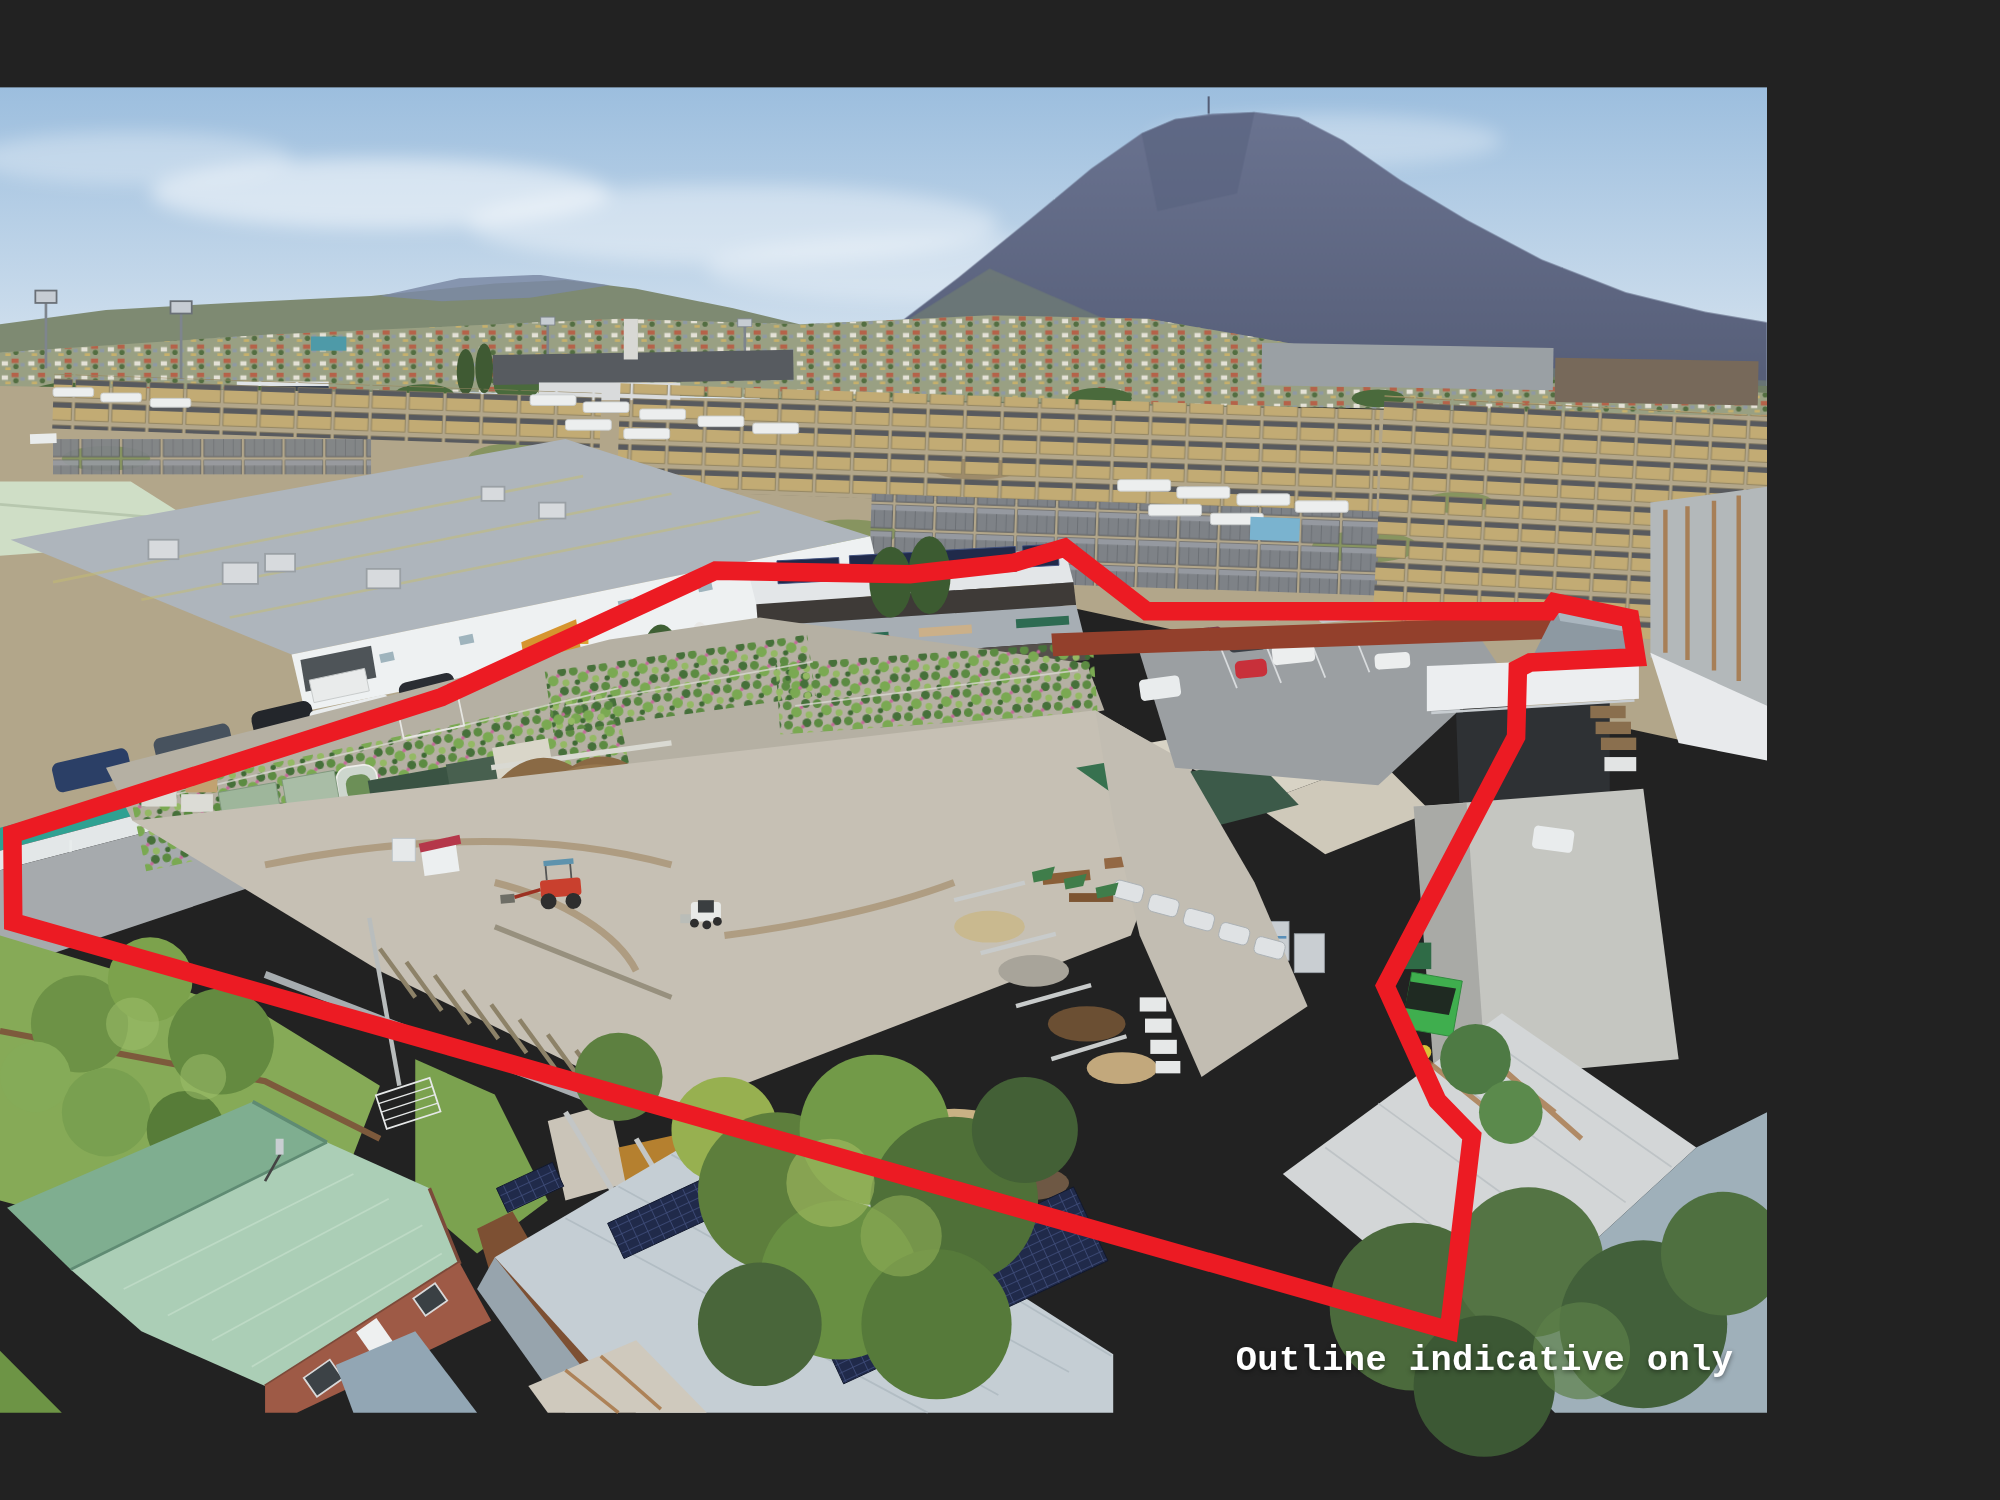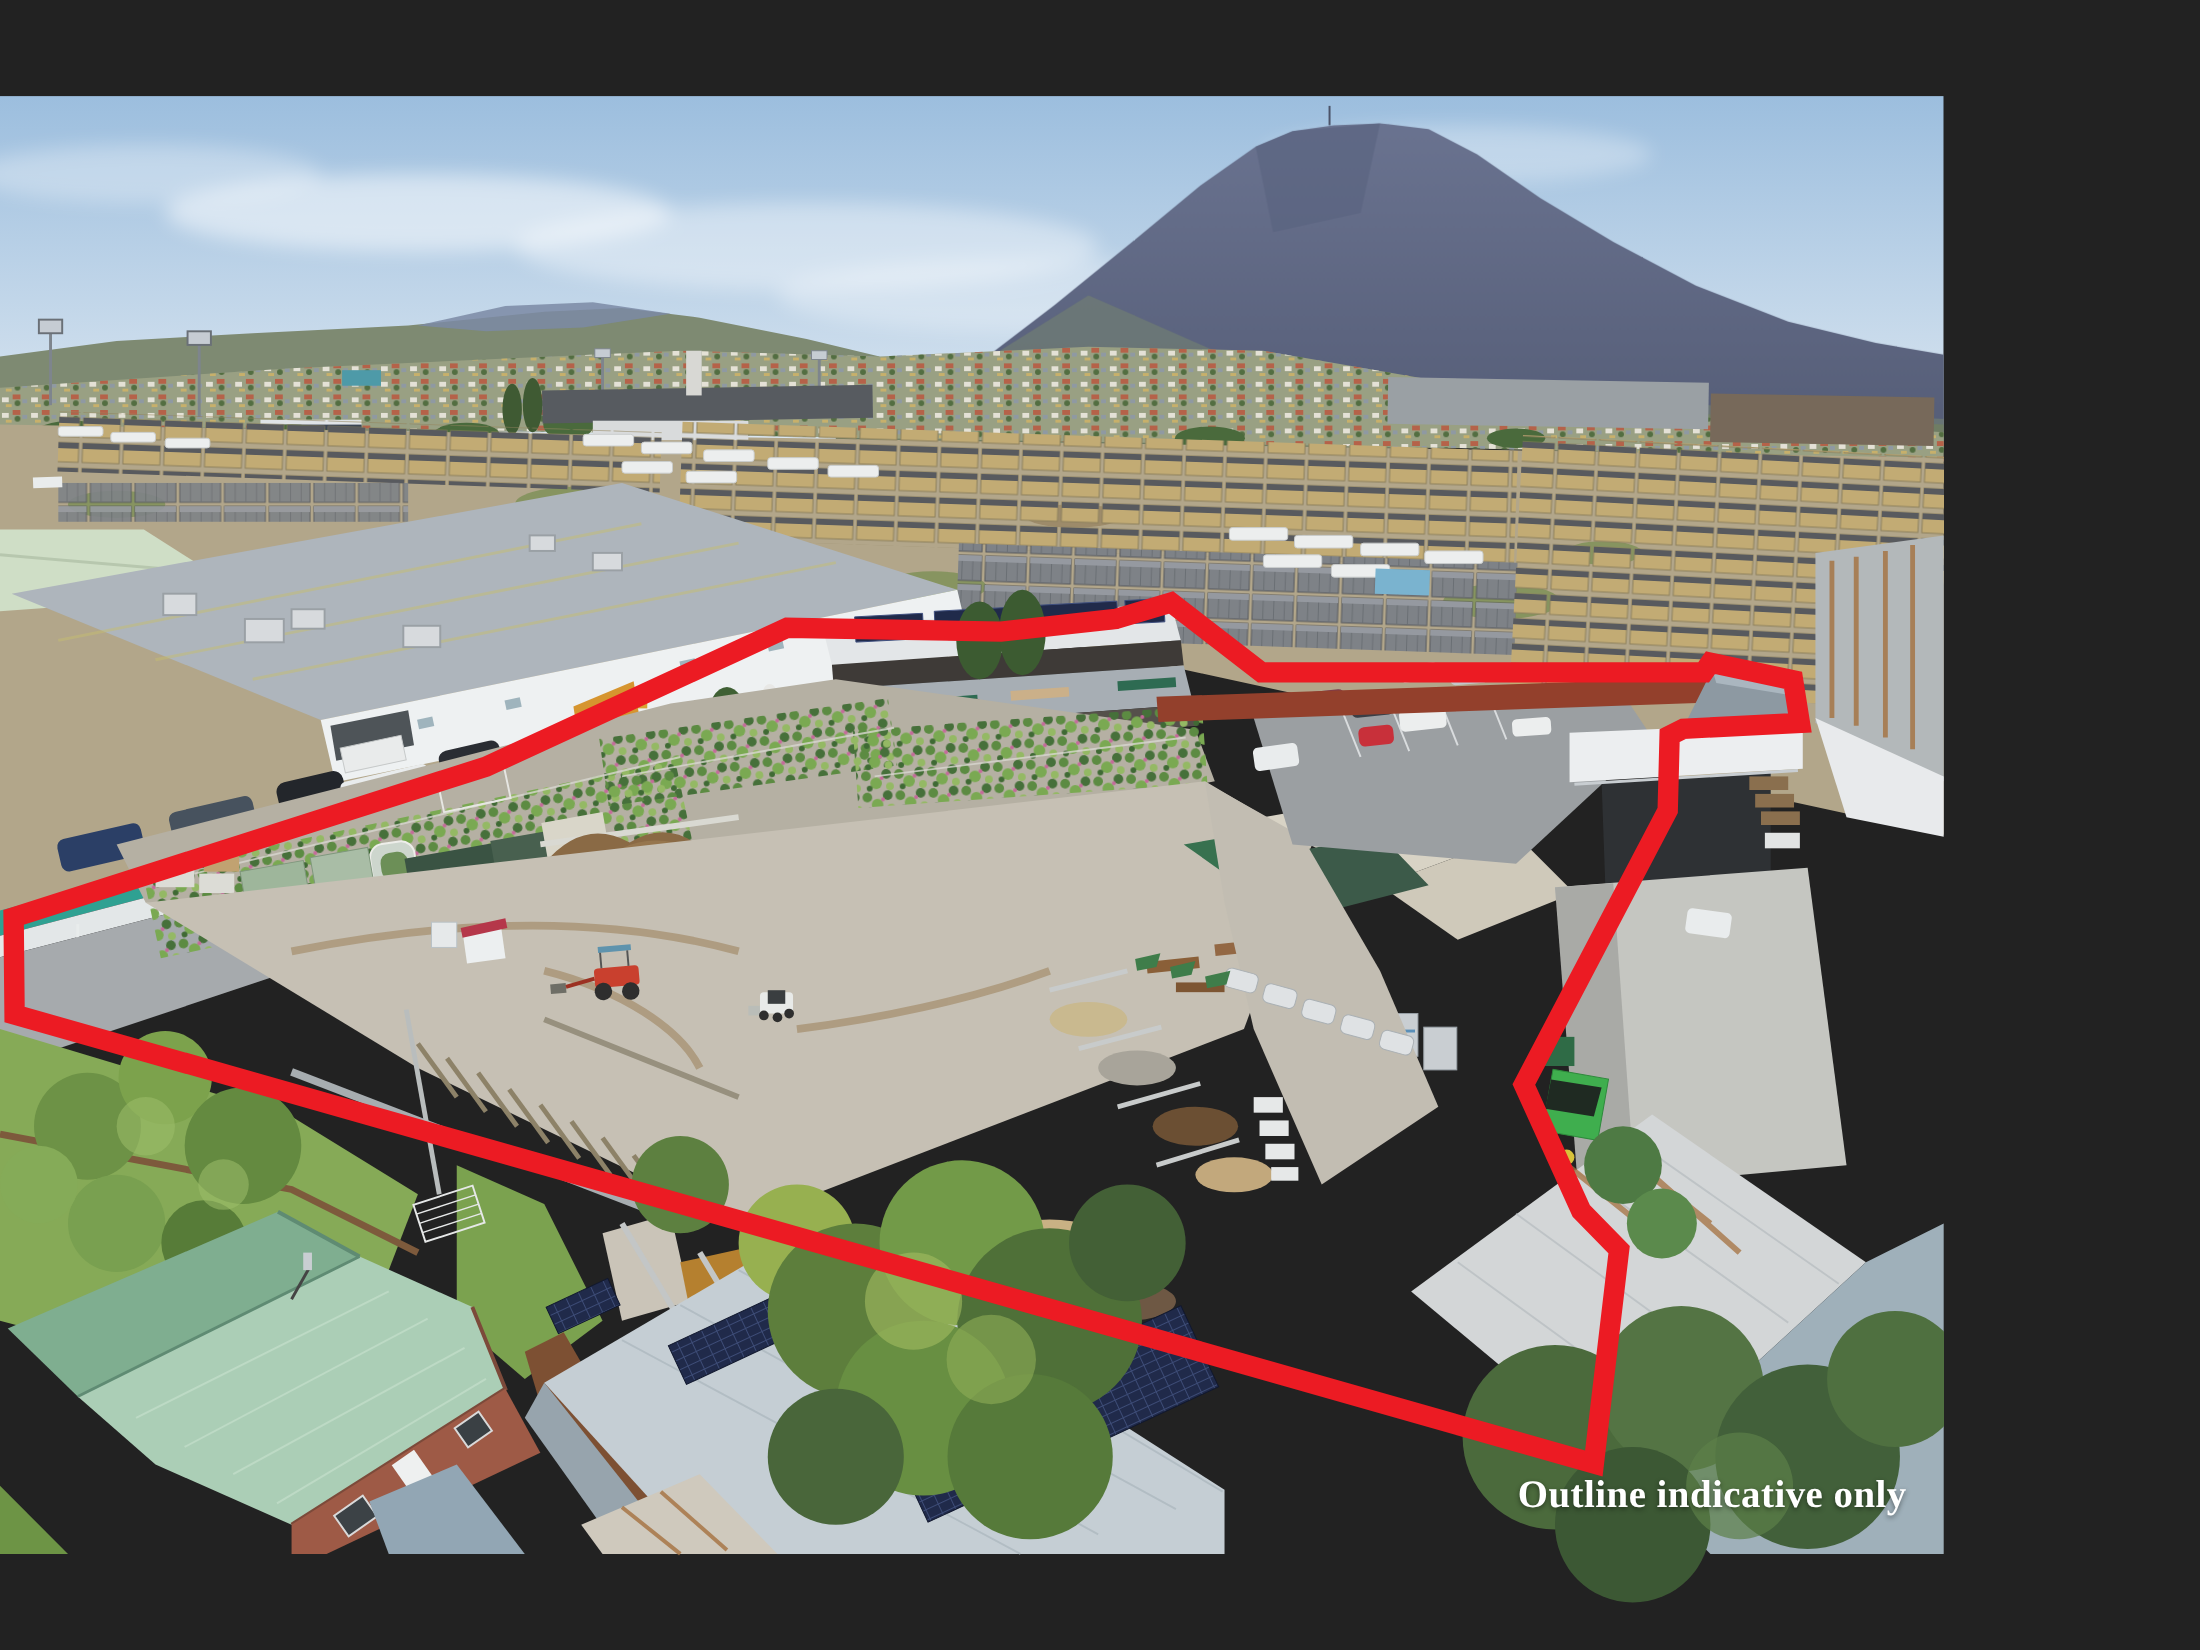--- a/index.html
+++ b/index.html
@@ -4,21 +4,21 @@
 <style>
   :root{
     --c-outline-red:#ec1b23; --c-disclaimer-text:#ffffff;
     --c-sky-top:#9cbede; --c-sky-horizon:#dce7f1;
     --c-mountain-top:#6a7390; --c-mountain-base:#565e78;
     --c-awning-teal:#2fa192; --c-solar-panel:#202a4a;
     --c-house-roof-mint:#abceb6; --c-container-rust:#a04a2e; --c-lawn:#86aa57;
   }
   html,body{margin:0;padding:0;background:#222;}
   .stage{width:1767px;height:1500px;position:relative;overflow:hidden;
-         font-family:Liberation Serif, serif;}
+         font-family:Liberation Mono, monospace;}
   .stage svg{display:block;width:100%;height:100%;}
   .stop-sky-top{stop-color:var(--c-sky-top,#9cbede);}
   .stop-sky-hz{stop-color:var(--c-sky-horizon,#dce7f1);}
   .stop-mtn-top{stop-color:var(--c-mountain-top,#6a7390);}
   .stop-mtn-base{stop-color:var(--c-mountain-base,#565e78);}
   .fill-teal{fill:var(--c-awning-teal,#2fa192);}
   .fill-solar{fill:var(--c-solar-panel,#202a4a);}
   .fill-mint{fill:var(--c-house-roof-mint,#abceb6);}
   .fill-rust{fill:var(--c-container-rust,#a04a2e);}
   .fill-lawn{fill:var(--c-lawn,#86aa57);}

